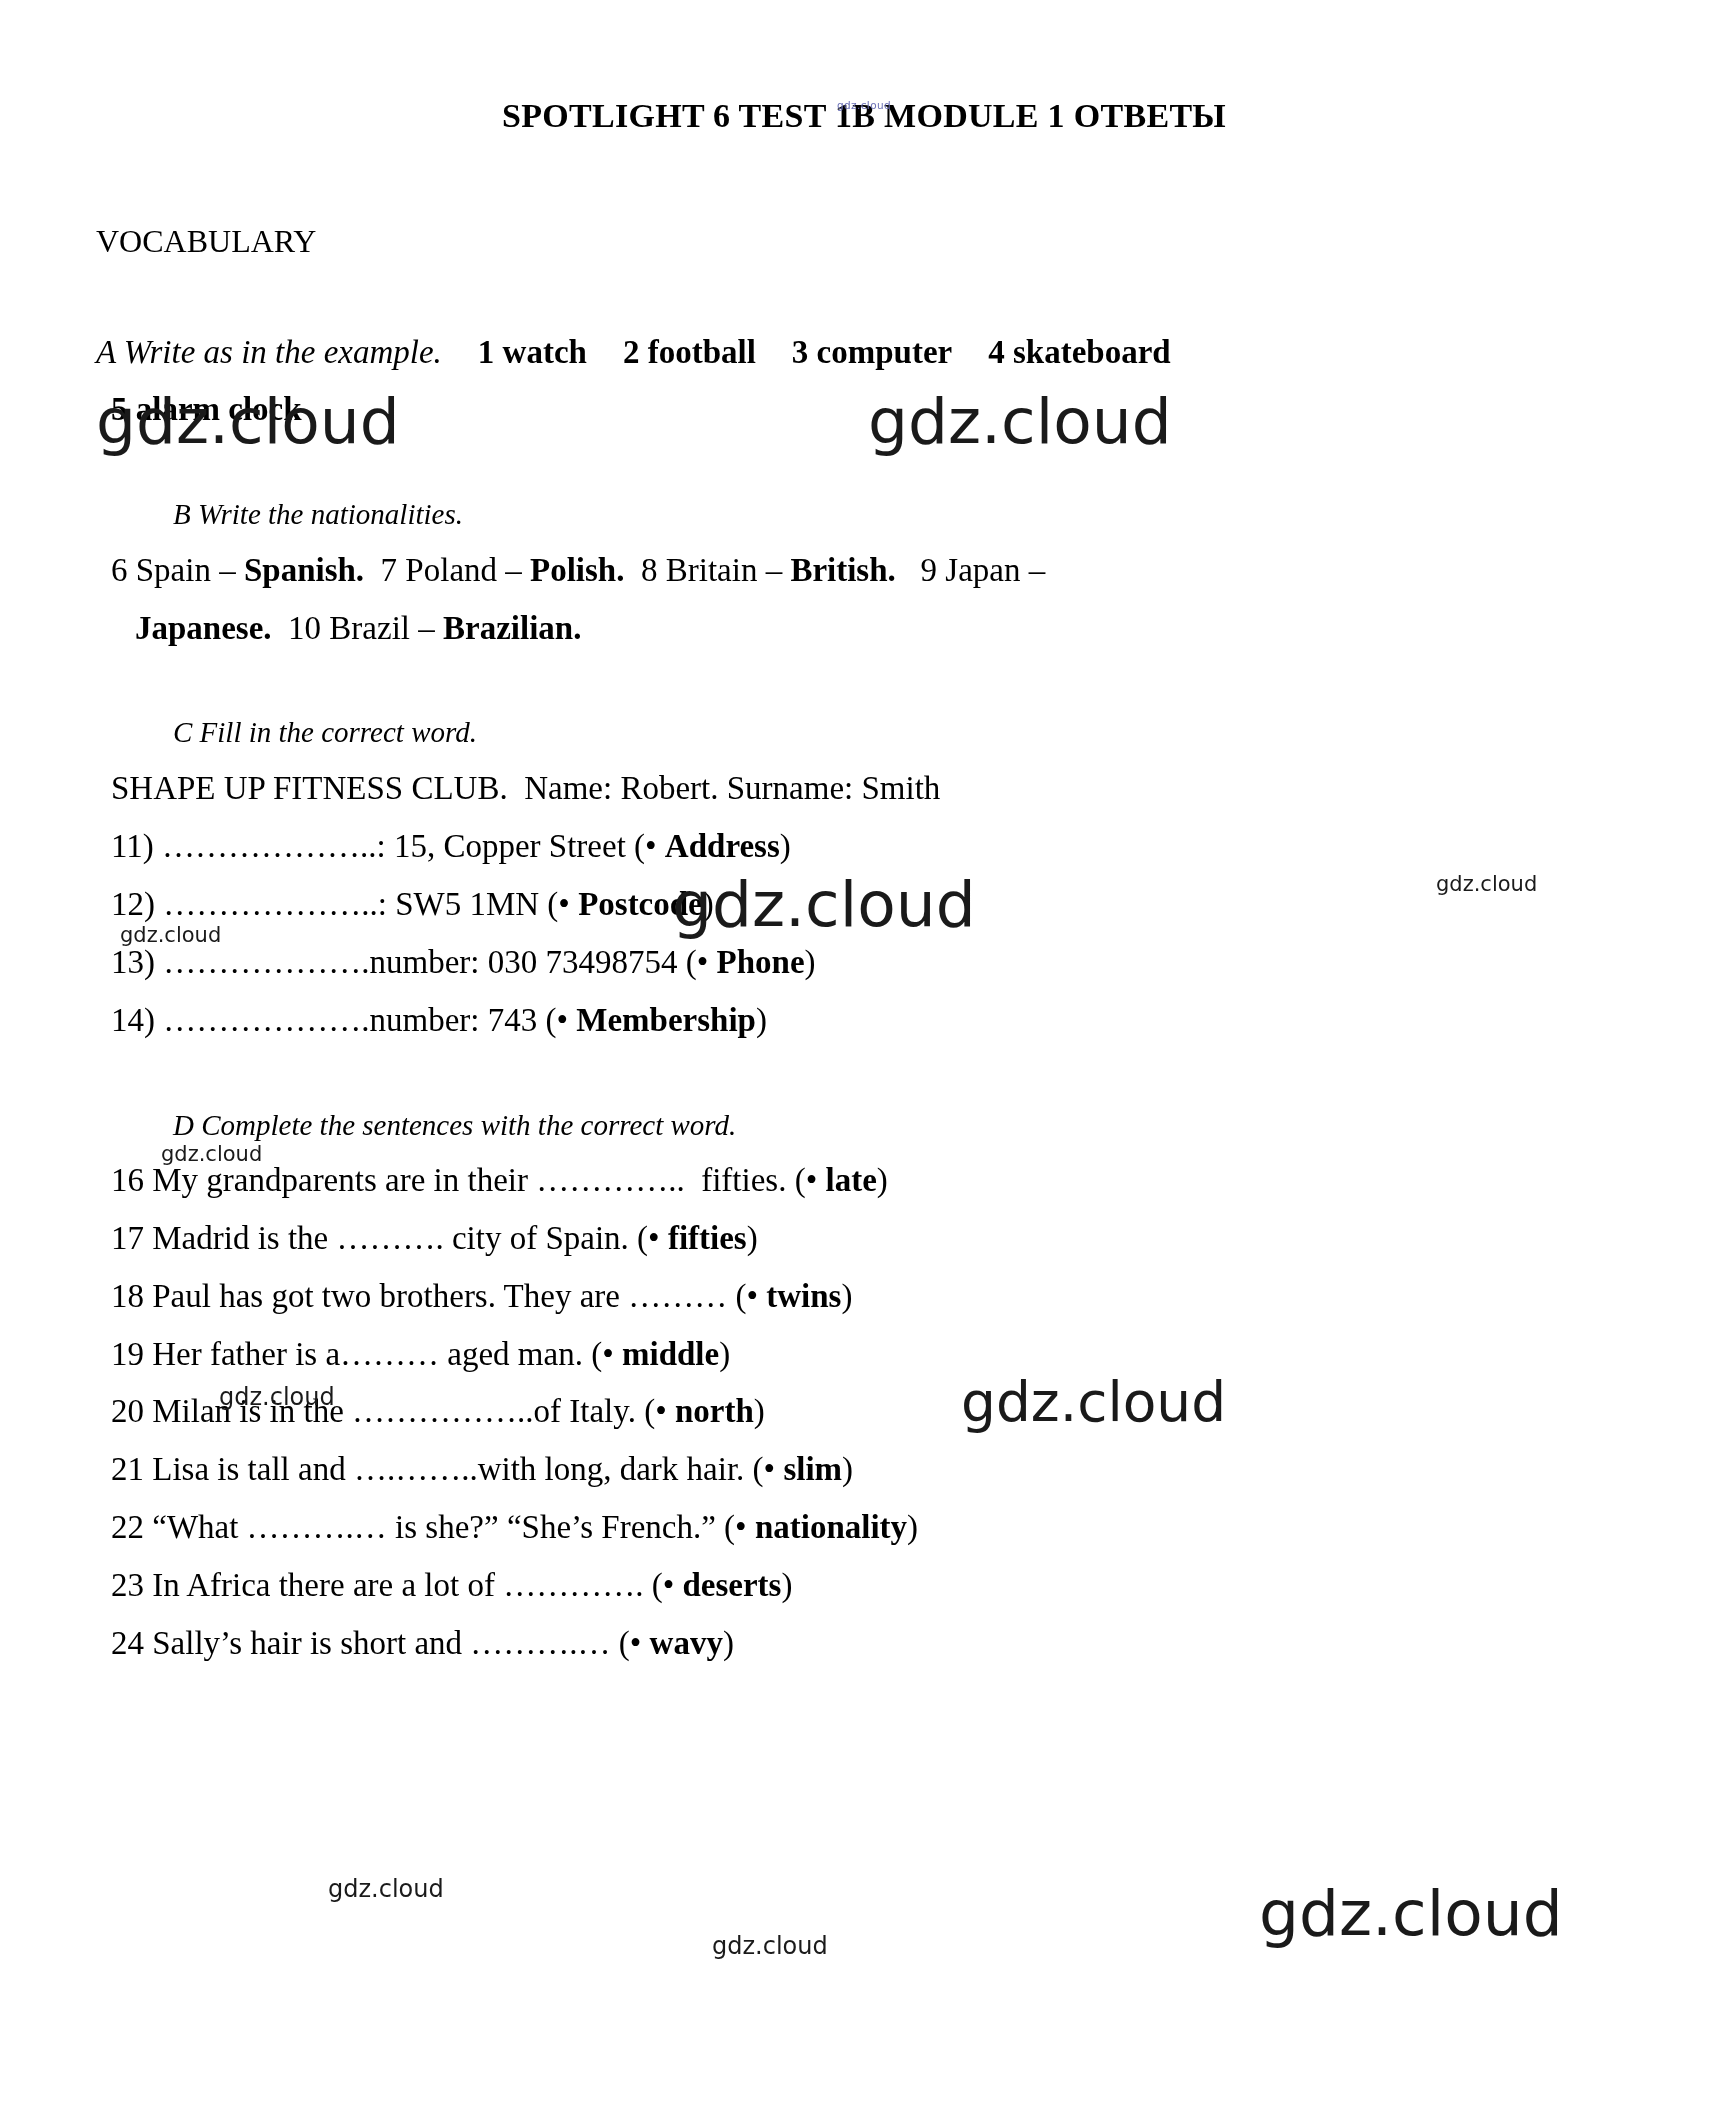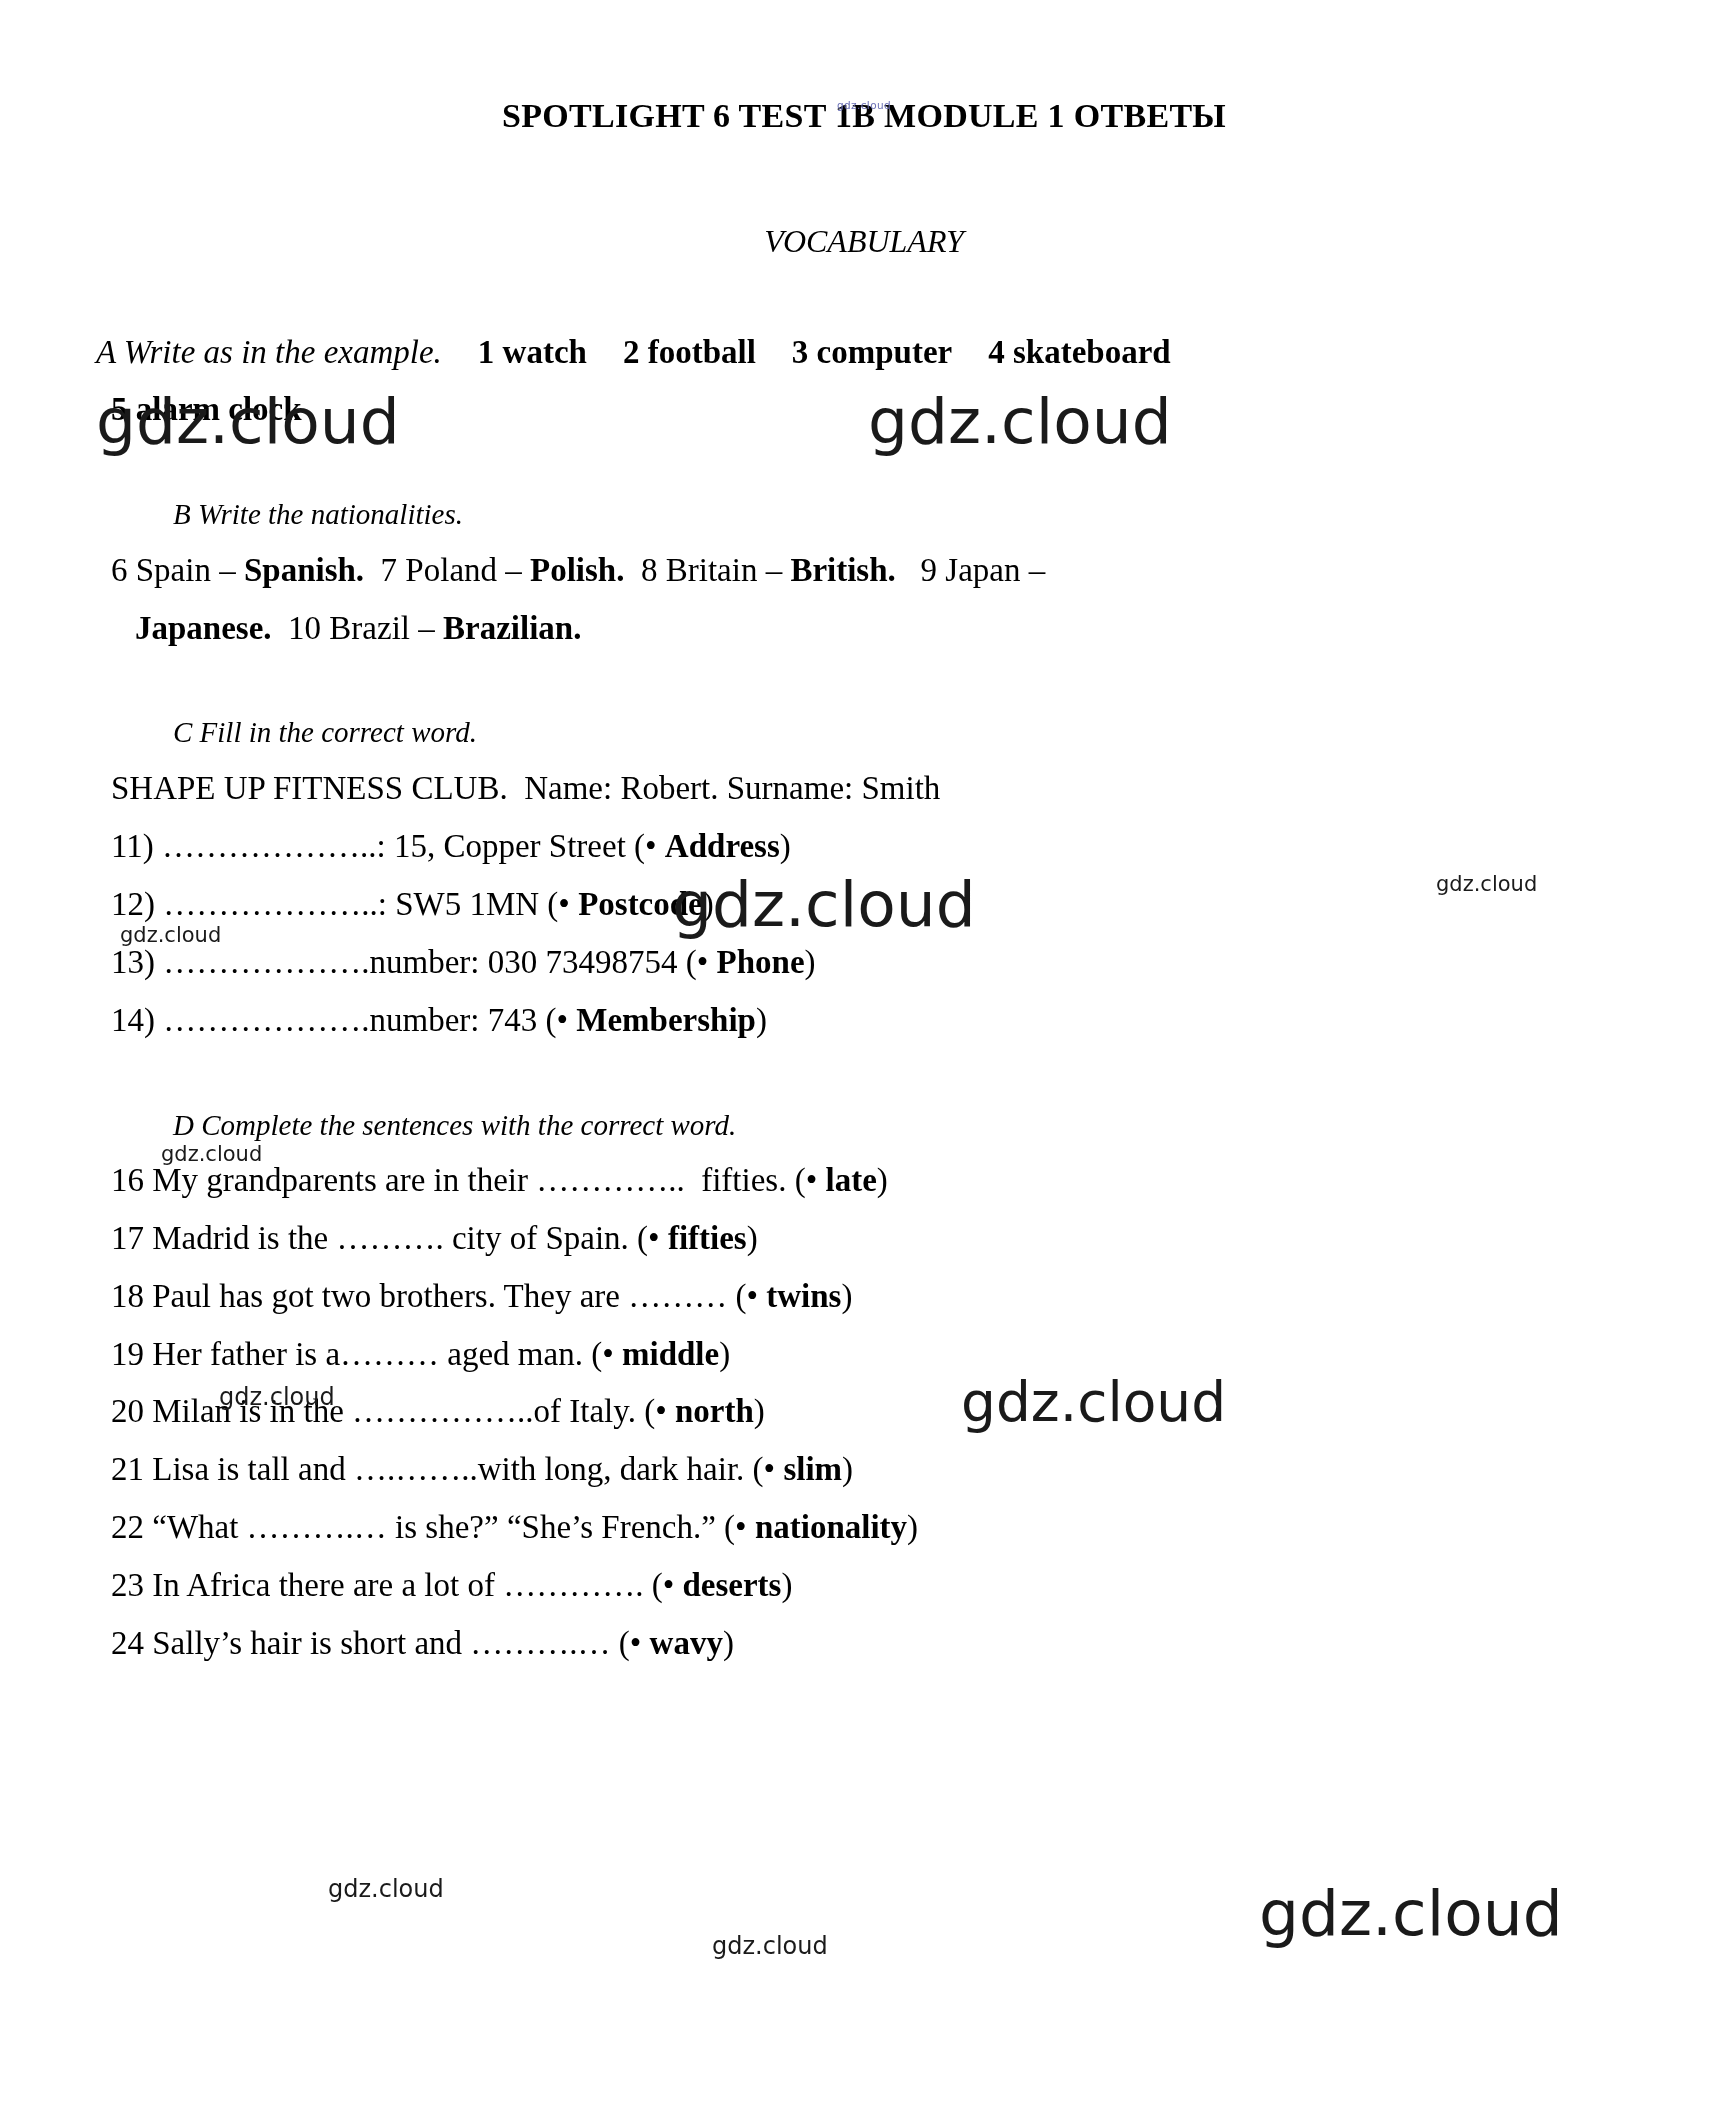--- a/index.html
+++ b/index.html
@@ -39,22 +39,21 @@
   .doc-title {
     text-align: center;
     font-weight: bold;
     font-size: 34px;
     letter-spacing: 0.3px;
     margin-top: 97px;
     margin-bottom: 16px;
   }
 
   .section-title {
-    text-align: center;
-    font-style: italic;
+    text-align: left;
     font-size: 32px;
     margin-top: 88px;
     margin-bottom: 0;
   }
 
   .line {
     font-size: 33px;
     line-height: 1.30;
     margin: 15px;
     white-space: pre-wrap;

